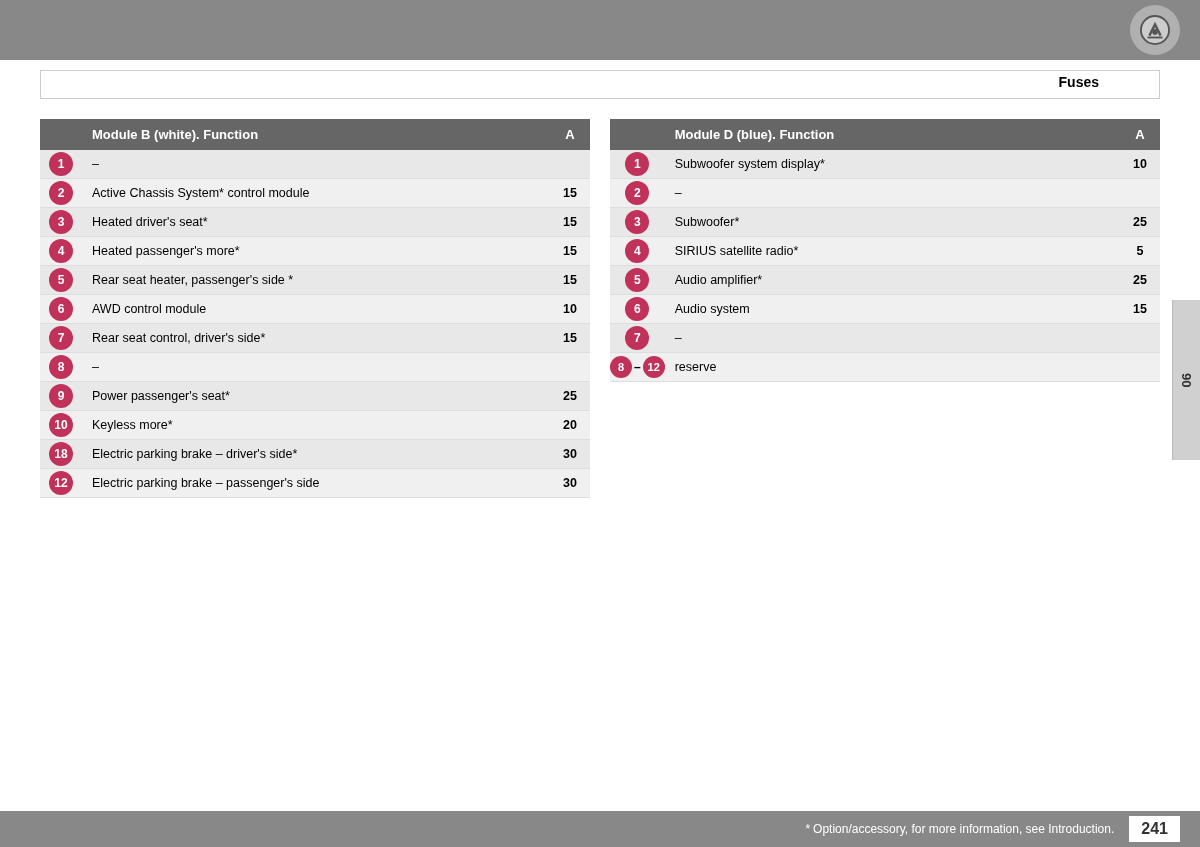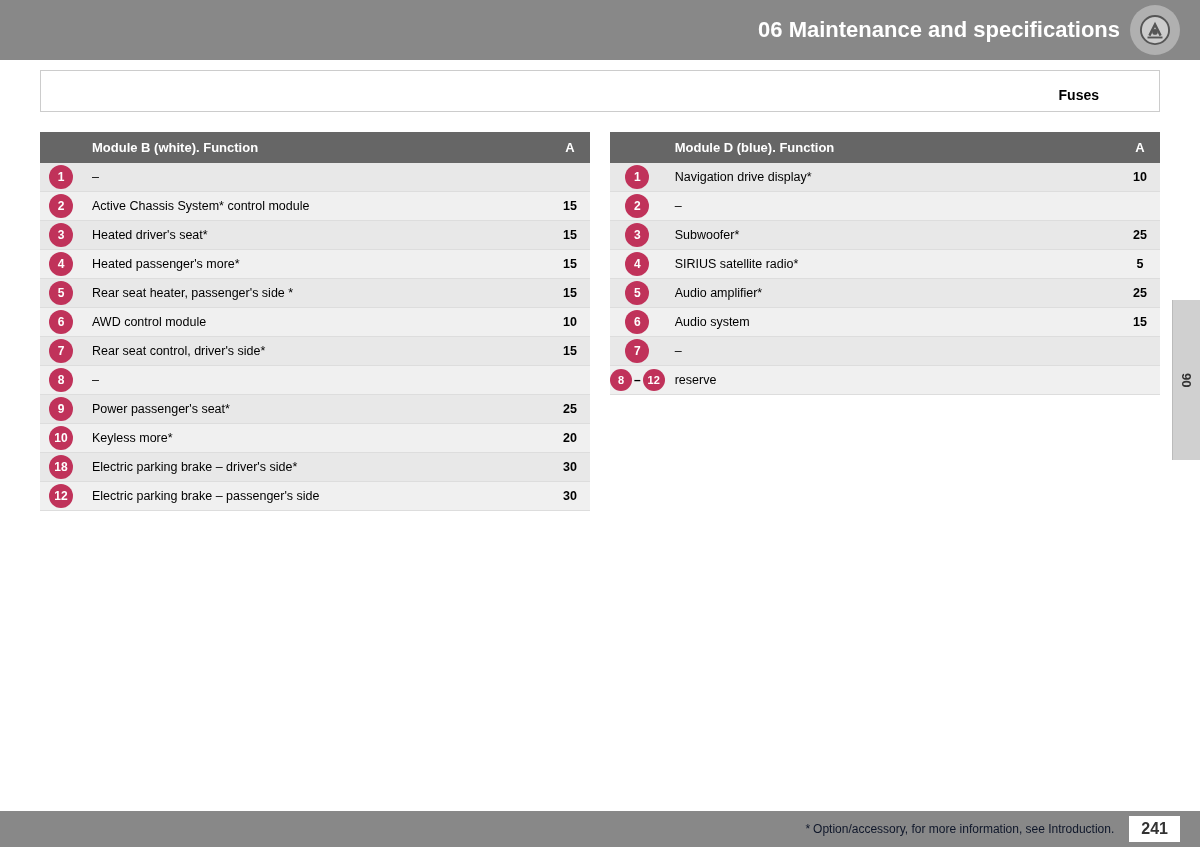--- a/index.html
+++ b/index.html
@@ -45,21 +45,21 @@
     .header-icon svg {
       width: 30px;
       height: 30px;
     }
 
     
     .section-bar {
       display: flex;
       justify-content: flex-end;
       align-items: center;
-      padding: 16px 60px 8px 40px;
+      padding: 3px 60px 8px 40px;
       border: 1px solid #ccc;
       margin: 10px 40px 0 40px;
     }
     .section-label {
       font-weight: bold;
       font-size: 14px;
     }
 
     
     .content {
@@ -170,41 +170,40 @@
       right: 0;
       background: #888;
       height: 36px;
       display: flex;
       align-items: center;
       justify-content: flex-end;
       padding: 0 20px;
       gap: 15px;
     }
     .footer-note {
-      color: #0f172a;
+      color: #ffffff;
       font-size: 12px;
     }
     .footer-note .asterisk {
       font-style: italic;
     }
     .footer-page {
       background: #fff;
       color: #333;
       font-weight: bold;
       font-size: 16px;
       padding: 4px 12px;
       min-width: 40px;
       text-align: center;
     }
   </style>
 </head>
 <body>
 
 <div class="header">
-  <span class="header-title">06 Maintenance and specifications</span>
   <div class="header-icon">
     <svg viewBox="0 0 32 32" fill="none" xmlns="http://www.w3.org/2000/svg">
       <circle cx="16" cy="16" r="15" stroke="#555" stroke-width="2" fill="#ccc"></circle>
       <path d="M10 22 L16 10 L22 22" stroke="#555" stroke-width="2.5" fill="none"></path>
       <circle cx="16" cy="18" r="3" fill="#555"></circle>
       <path d="M8 24 L24 24" stroke="#555" stroke-width="2"></path>
     </svg>
   </div>
 </div>
 
@@ -293,21 +292,21 @@
       <thead>
         <tr>
           <th class="col-num"></th>
           <th>Module D (blue). Function</th>
           <th class="col-a">A</th>
         </tr>
       </thead>
       <tbody id="table-d-body">
       <tr>
             <td class="col-num"><span class="badge">1</span></td>
-            <td>Navigation drive display*</td>
+            <td>Subwoofer system display*</td>
             <td class="col-a">10</td>
           </tr>
           <tr>
             <td class="col-num"><span class="badge">2</span></td>
             <td>–</td>
             <td class="col-a"></td>
           </tr>
           <tr>
             <td class="col-num"><span class="badge">3</span></td>
             <td>Subwoofer*</td>

